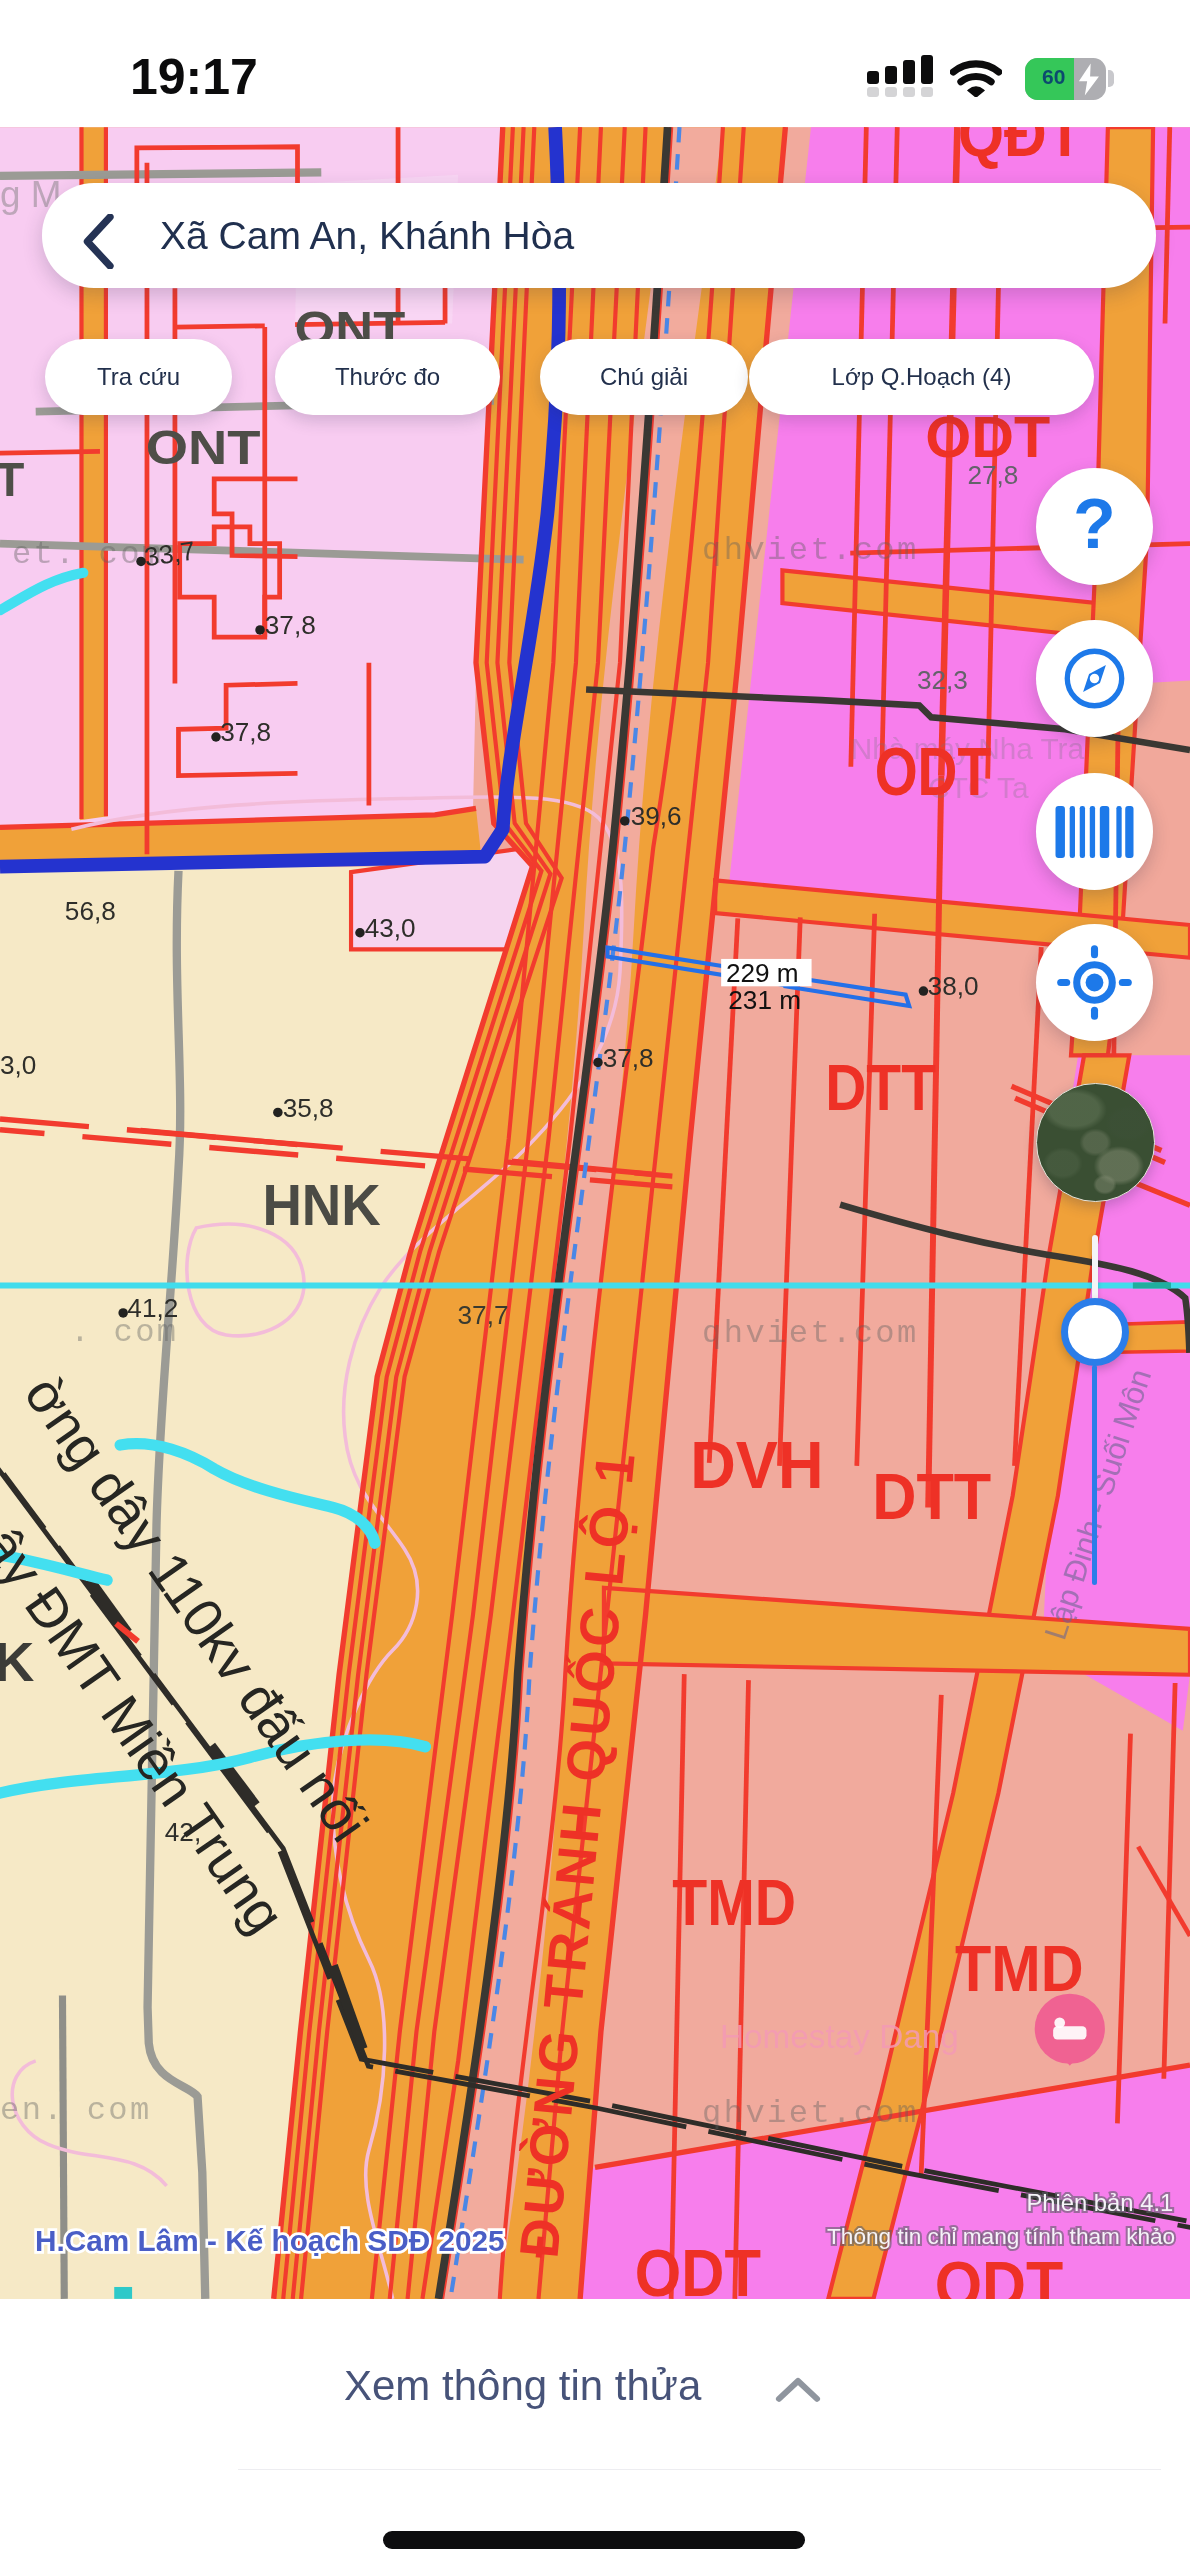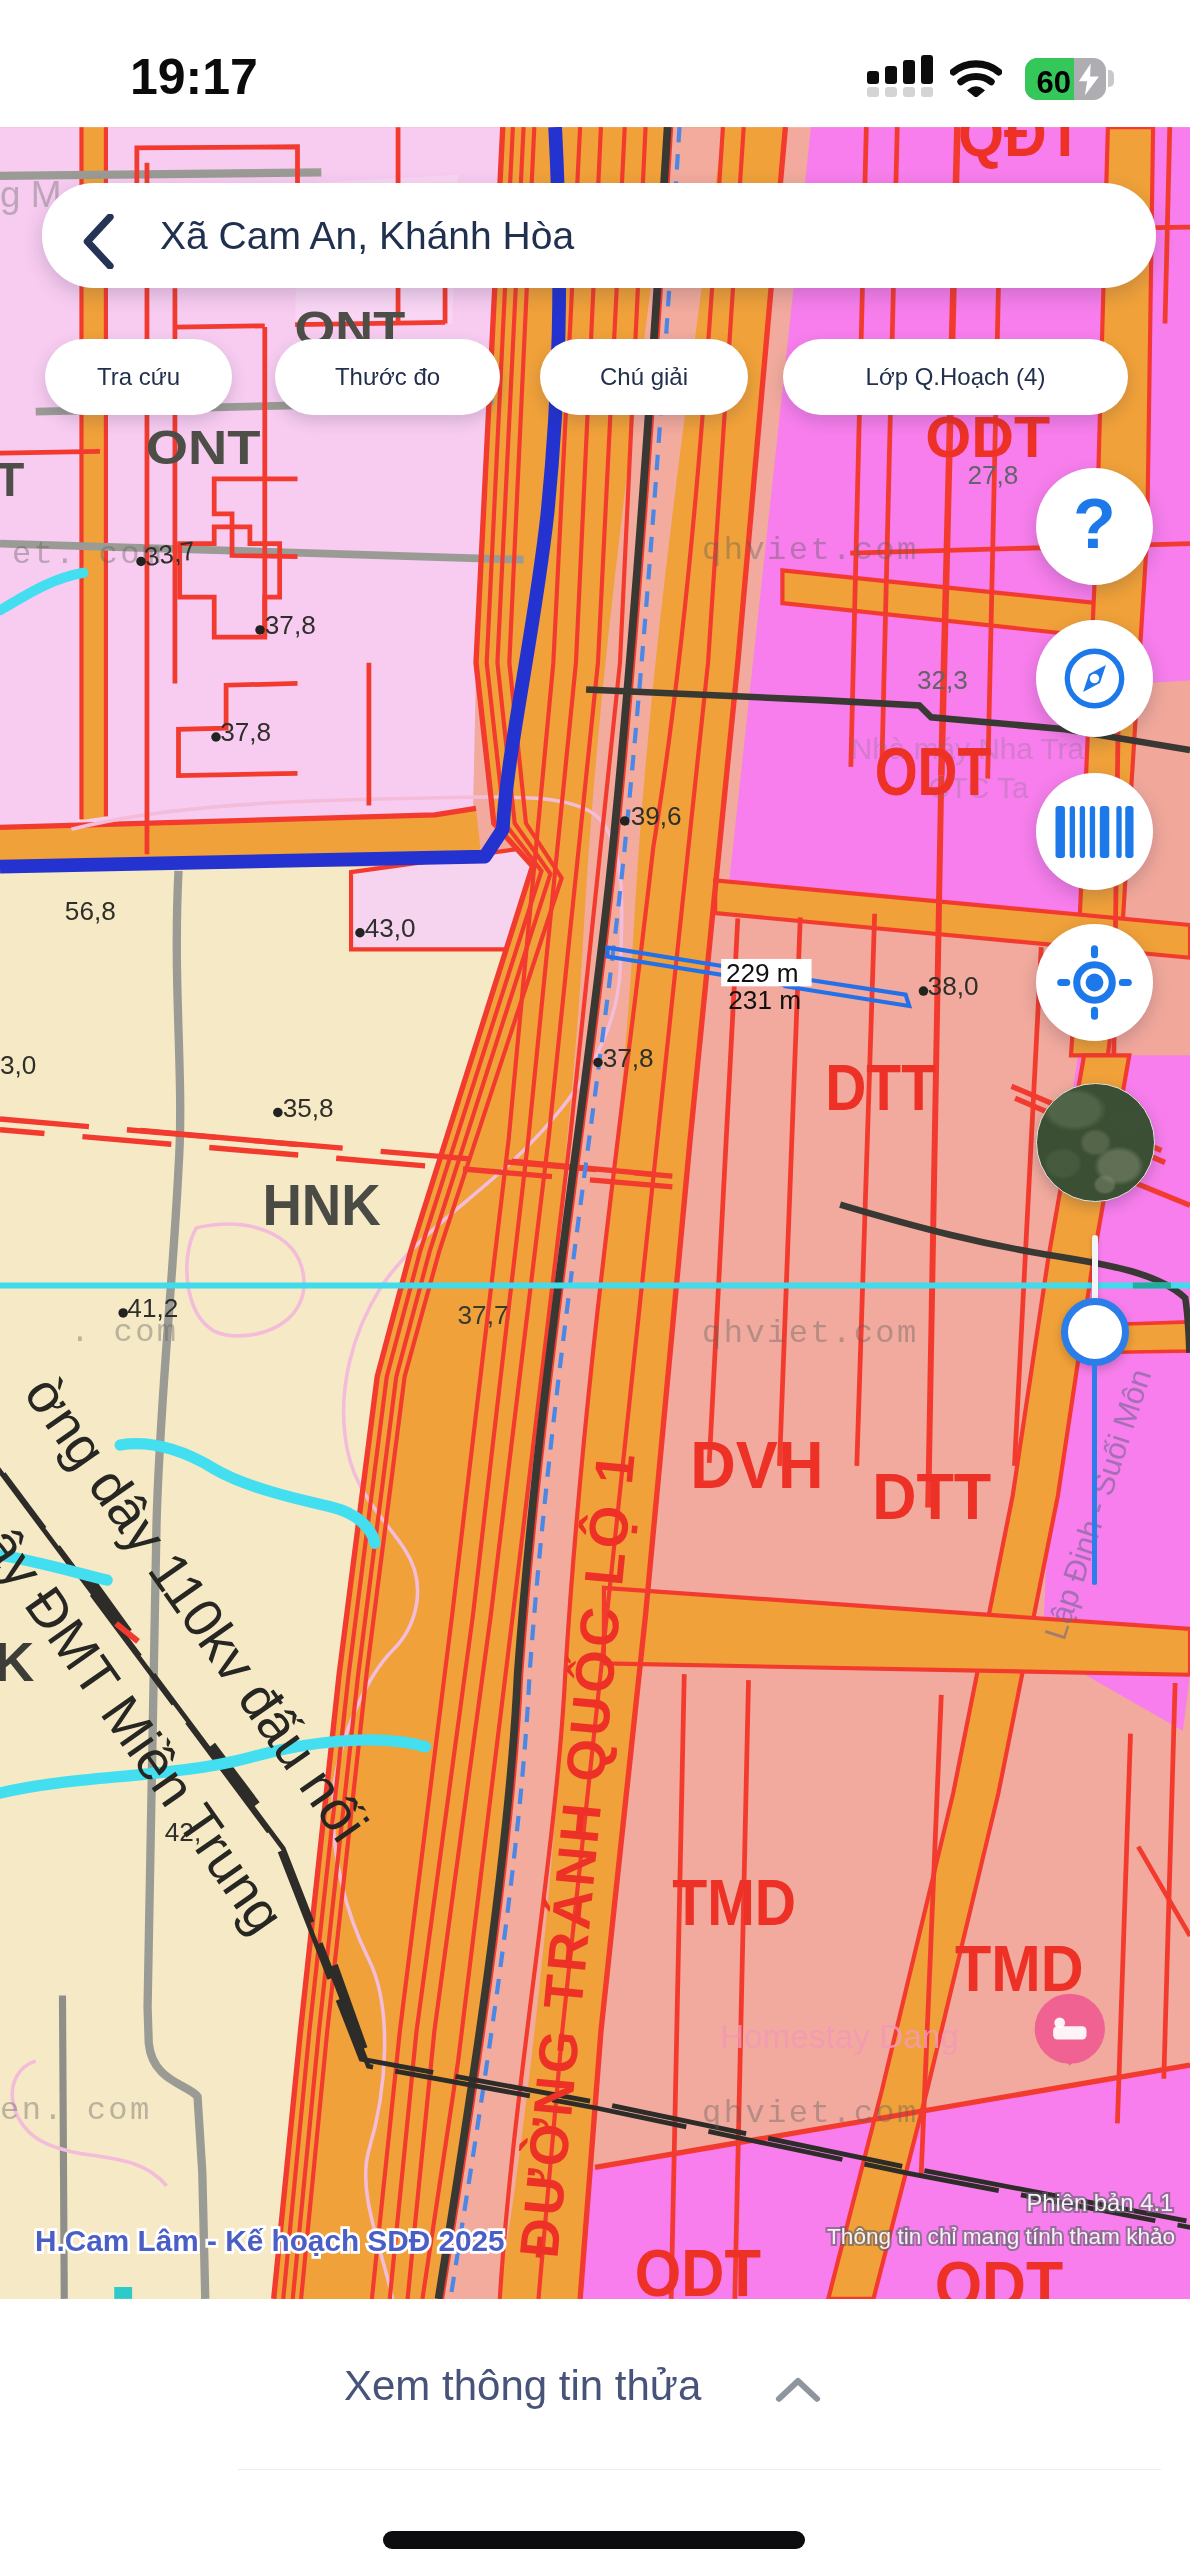--- a/index.html
+++ b/index.html
@@ -46,21 +46,21 @@
   </div>
 
   <svg class="abs" style="left:950px;top:60px;" width="52" height="37" viewBox="0 0 96 68">
     <path d="M6 22 C30 2 66 2 90 22" fill="none" stroke="#0c0c0d" stroke-width="13" stroke-linecap="round"></path>
     <path d="M20 40 C36 27 60 27 76 40" fill="none" stroke="#0c0c0d" stroke-width="13" stroke-linecap="round"></path>
     <path d="M36 56 C43 50 53 50 60 56 L48 66 Z" fill="#0c0c0d" stroke="#0c0c0d" stroke-width="6"></path>
   </svg>
 
   <div class="abs" style="left:1025px;top:58px;width:81px;height:42px;background:#aeaeb2;border-radius:12.5px;overflow:hidden;">
     <div class="abs" style="left:0;top:0;width:49px;height:42px;background:#35c759;"></div>
-    <div class="abs" style="left:4.8px;top:4.8px;width:48px;font-size:31px;font-weight:700;color:#000000;margin-top:2.4px;text-align:center;">60</div>
+    <div class="abs" style="left:4.8px;top:4.8px;width:48px;font-size:21px;font-weight:700;color:#0c4a6e;margin-top:2.4px;text-align:center;">60</div>
     <svg class="abs" style="left:48px;top:3.6px;" width="33" height="35" viewBox="0 0 56 58">
       <path d="M30 2 L10 32 L24 32 L20 56 L44 24 L29 24 Z" fill="#fff"></path>
     </svg>
   </div>
 
   <div class="abs" style="left:1108px;top:70px;width:6px;height:16.7px;background:#c8c8cc;border-radius:0 4.8px 4.8px 0;"></div>
 
   <svg class="abs" style="left:0;top:127px;" width="1190" height="2172" viewBox="0 0 2000 3650">
 
   <rect x="0" y="0" width="2000" height="3650" fill="#f1aa9d"></rect>
@@ -343,21 +343,21 @@
   </svg>
 
   <div class="abs searchtxt">Xã Cam An, Khánh Hòa</div>
 
   <div class="abs chip" style="left:45px;width:187px;">Tra cứu</div>
 
   <div class="abs chip" style="left:275px;width:225px;">Thước đo</div>
 
   <div class="abs chip" style="left:540px;width:208px;">Chú giải</div>
 
-  <div class="abs chip" style="left:783px;width:345px;text-align:right;">Lớp Q.Hoạch (4)</div>
+  <div class="abs chip" style="left:749px;width:345px;text-align:right;">Lớp Q.Hoạch (4)</div>
 
   <div class="abs rbtn" style="top:468px;">
     <div style="font-size:70px;font-weight:700;color:#1d79e9;margin-top:-4.8px;">?</div>
   </div>
 
   <div class="abs rbtn" style="top:620px;">
     <svg width="71" height="71" viewBox="0 0 120 120">
       <circle cx="60" cy="60" r="46" fill="none" stroke="#1d79e9" stroke-width="9"></circle>
       <g transform="rotate(40 60 60)">
         <polygon points="60,30 72,60 60,90 48,60" fill="#1d79e9"></polygon>

